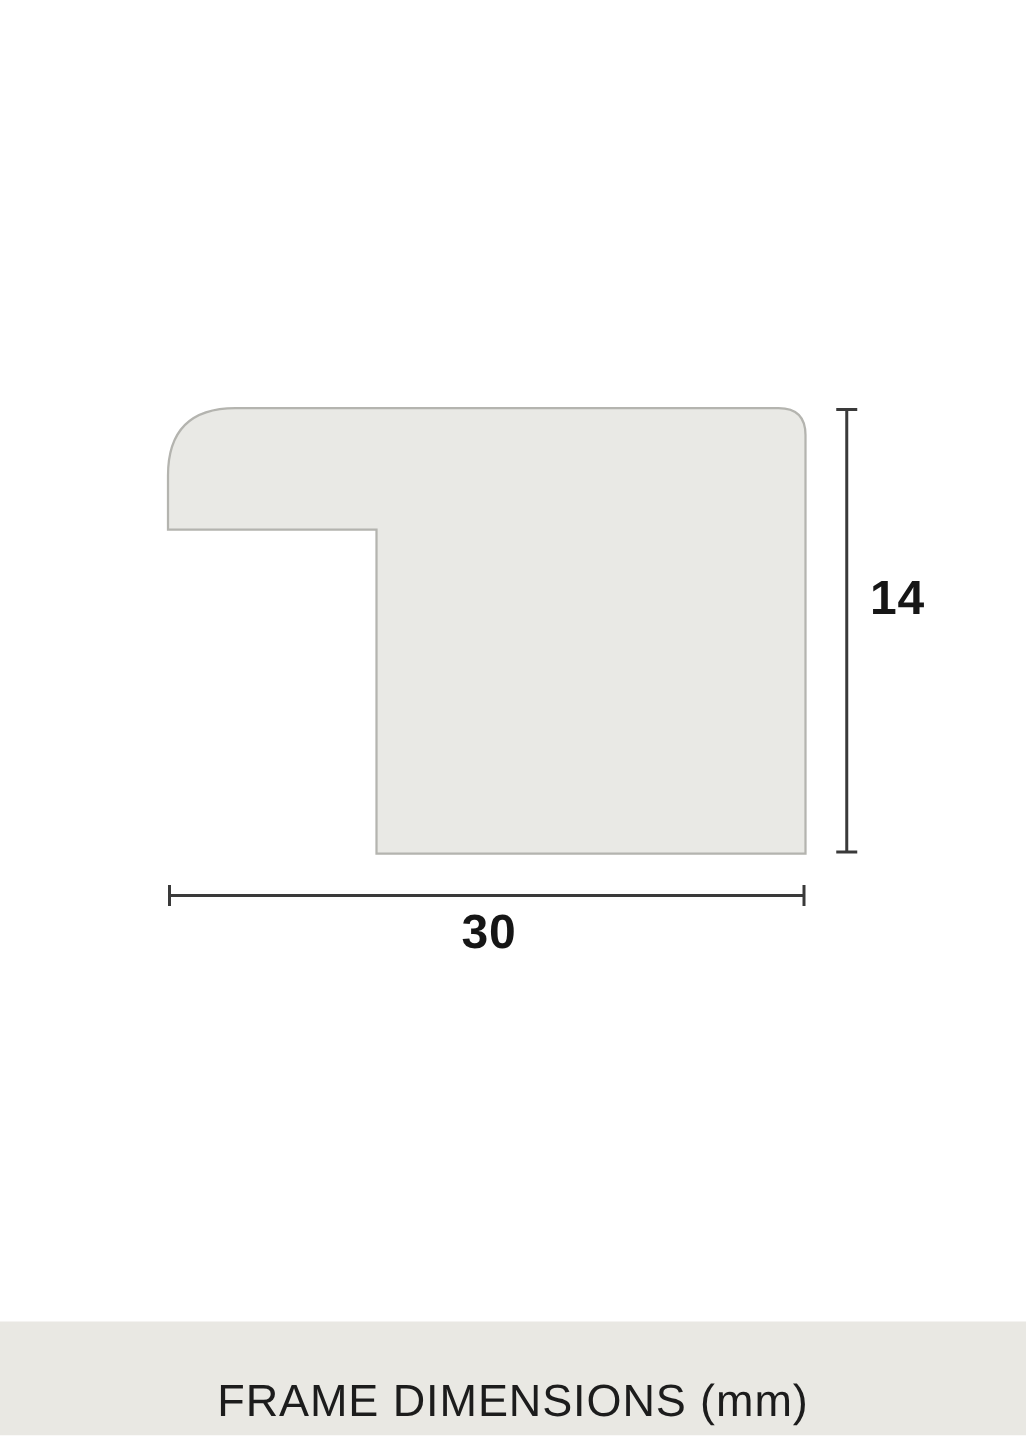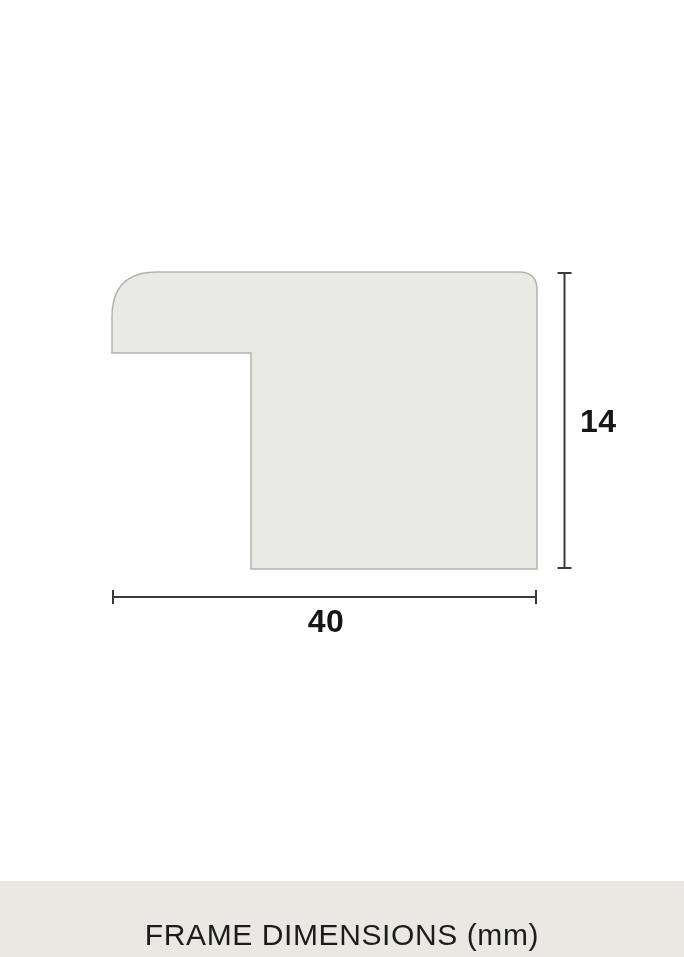--- a/index.html
+++ b/index.html
@@ -37,21 +37,21 @@
     position: absolute;
     color: #161616;
     font-size: 32px;
     font-weight: 700;
     letter-spacing: 0.5px;
     white-space: nowrap;
     line-height: 1;
   }
   .dim-label.height {
     left: 580px;
-    top: 421px;
+    top: 398px;
     transform: translateY(-50%);
   }
   .dim-label.width {
     left: 326px;
     top: 621px;
     transform: translate(-50%, -50%);
   }
   .footer-bar {
     position: absolute;
     left: 0;
@@ -99,19 +99,19 @@
 
     <g>
       <line class="dim-line" x1="113" y1="597" x2="536" y2="597"></line>
       <line class="dim-line" x1="113" y1="590" x2="113" y2="604"></line>
       <line class="dim-line" x1="536" y1="590" x2="536" y2="604"></line>
     </g>
   </svg>
 
   <span class="dim-label height">14</span>
 
-  <span class="dim-label width">40</span>
+  <span class="dim-label width">30</span>
 
   <div class="footer-bar">
     <span class="footer-title">FRAME DIMENSIONS (mm)</span>
   </div>
 
 </div>
 
 </body></html>

